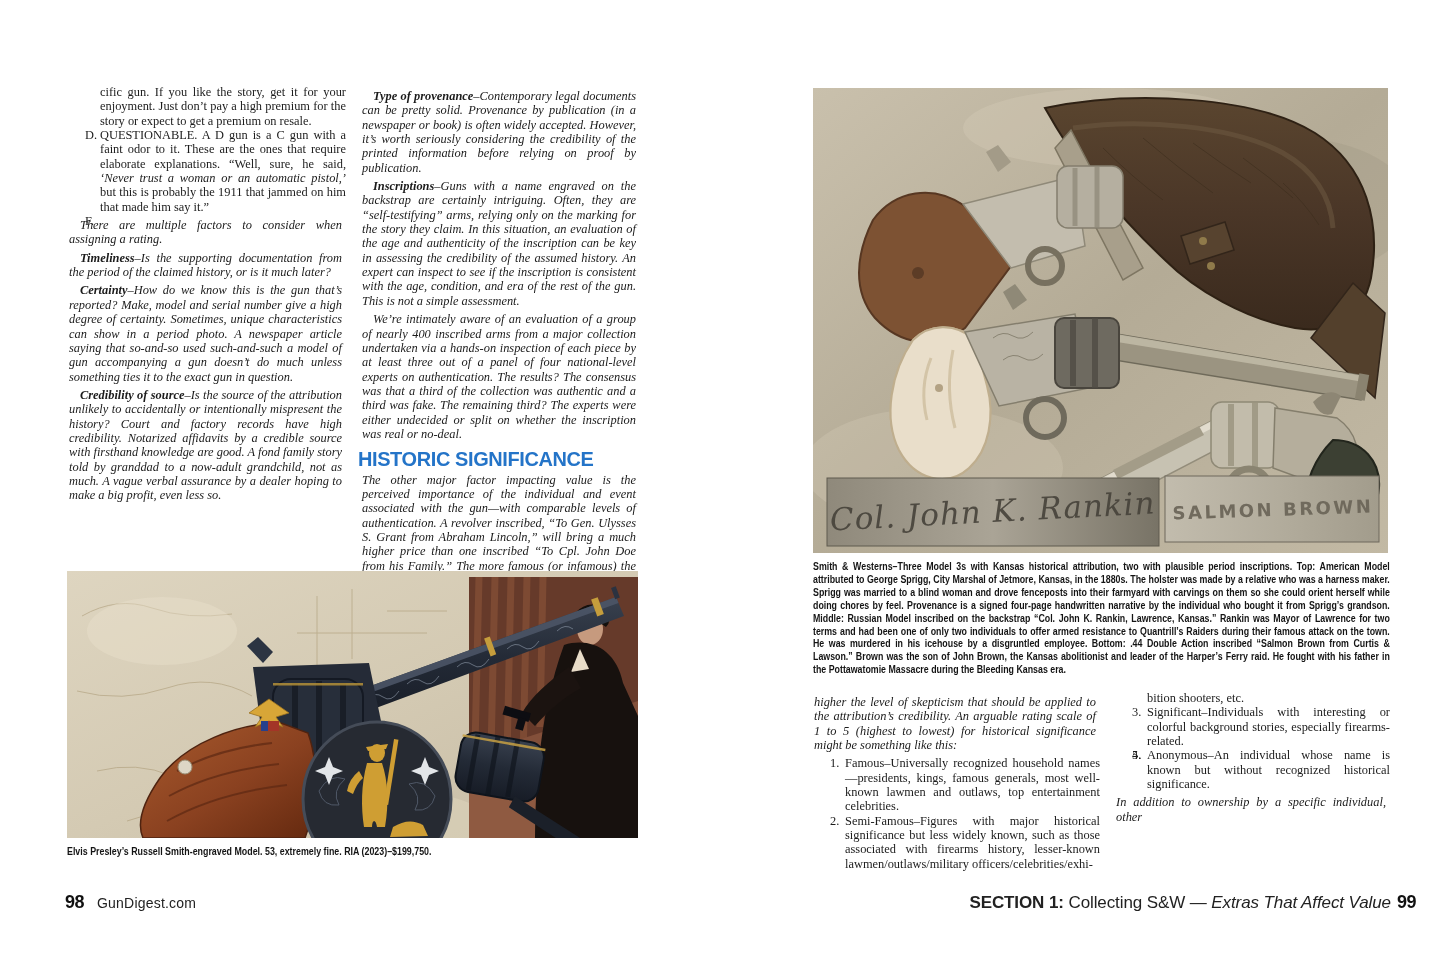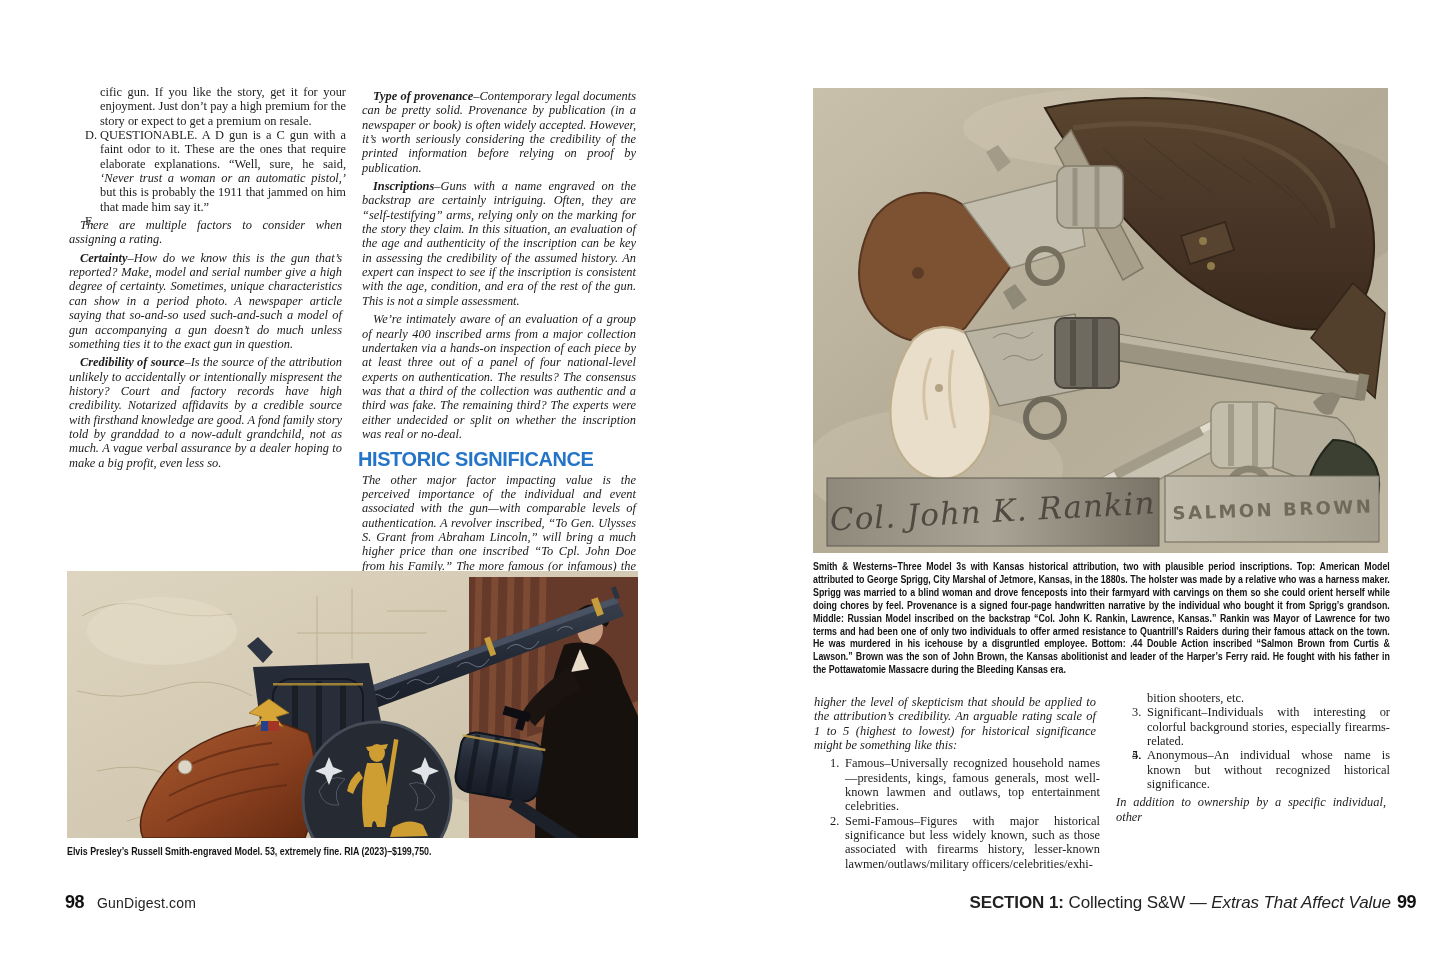--- a/index.html
+++ b/index.html
@@ -41,20 +41,21 @@
 <body>
 
 <div class="spread">
 
   <div>
     <div class="col" id="l-col1" style="left:65px;top:85px;width:281px;">
         <div class="cont">cific gun. If you like the story, get it for your enjoyment. Just don’t pay a high premium for the story or expect to get a premium on resale.</div>
         <div class="li"><span class="m">D.</span><span>QUESTIONABLE. A D gun is a C gun with a faint odor to it. These are the ones that require elaborate explanations. “Well, sure, he said, <i>‘Never trust a woman or an automatic pistol,’</i> but this is probably the 1911 that jammed on him that made him say it.”</span></div>
         <div class="li"><span class="m">F.</span></div>
         <div class="p ">There are multiple factors to consider when assigning a rating.</div>
+        <div class="p "><b>Timeliness</b>–Is the supporting documentation from the period of the claimed history, or is it much later?</div>
         <div class="p "><b>Certainty</b>–How do we know this is the gun that’s reported? Make, model and serial number give a high degree of certainty. Sometimes, unique characteristics can show in a period photo. A newspaper article saying that so-and-so used such-and-such a model of gun accompanying a gun doesn’t do much unless something ties it to the exact gun in question.</div>
         <div class="p "><b>Credibility of source</b>–Is the source of the attribution unlikely to accidentally or intentionally mispresent the history? Court and factory records have high credibility. Notarized affidavits by a credible source with firsthand knowledge are good. A fond family story told by granddad to a now-adult grandchild, not as much. A vague verbal assurance by a dealer hoping to make a big profit, even less so.</div>
       </div>
 
     <div class="col" id="l-col2" style="left:358px;top:85px;width:282px;">
         <div class="p "><b>Type of provenance</b>–Contemporary legal documents can be pretty solid. Provenance by publication (in a newspaper or book) is often widely accepted. However, it’s worth seriously considering the credibility of the printed information before relying on proof by publication.</div>
         <div class="p "><b>Inscriptions</b>–Guns with a name engraved on the backstrap are certainly intriguing. Often, they are “self-testifying” arms, relying only on the marking for the story they claim. In this situation, an evaluation of the age and authenticity of the inscription can be key in assessing the credibility of the assumed history. An expert can inspect to see if the inscription is consistent with the age, condition, and era of the rest of the gun. This is not a simple assessment.</div>
         <div class="p ">We’re intimately aware of an evaluation of a group of nearly 400 inscribed arms from a major collection undertaken via a hands-on inspection of each piece by at least three out of a panel of four national-level experts on authentication. The results? The consensus was that a third of the collection was authentic and a third was fake. The remaining third? The experts were either undecided or split on whether the inscription was real or no-deal.</div>
         <div class="h2" style="color:#2474c8">HISTORIC SIGNIFICANCE</div>
         <div class="p flush">The other major factor impacting value is the perceived importance of the individual and event associated with the gun—with comparable levels of authentication. A revolver inscribed, “To Gen. Ulysses S. Grant from Abraham Lincoln,” will bring a much higher price than one inscribed “To Cpl. John Doe from his Family.” The more famous (or infamous) the individual involved, the</div>

